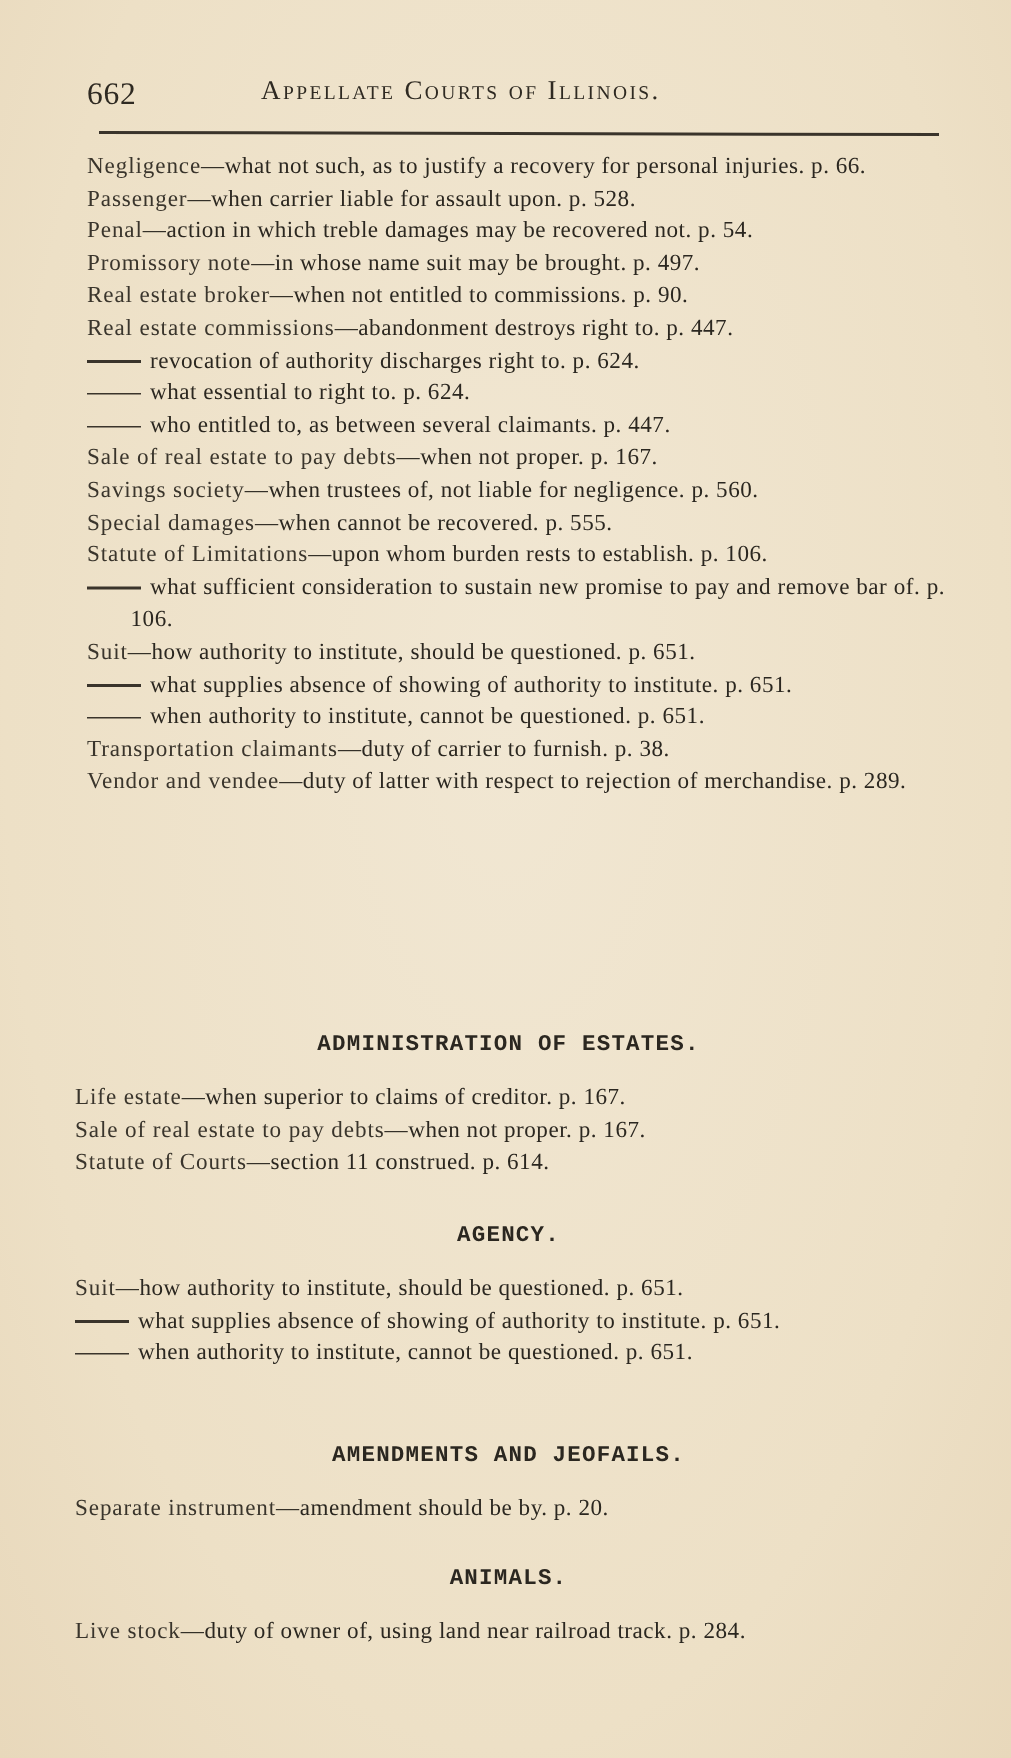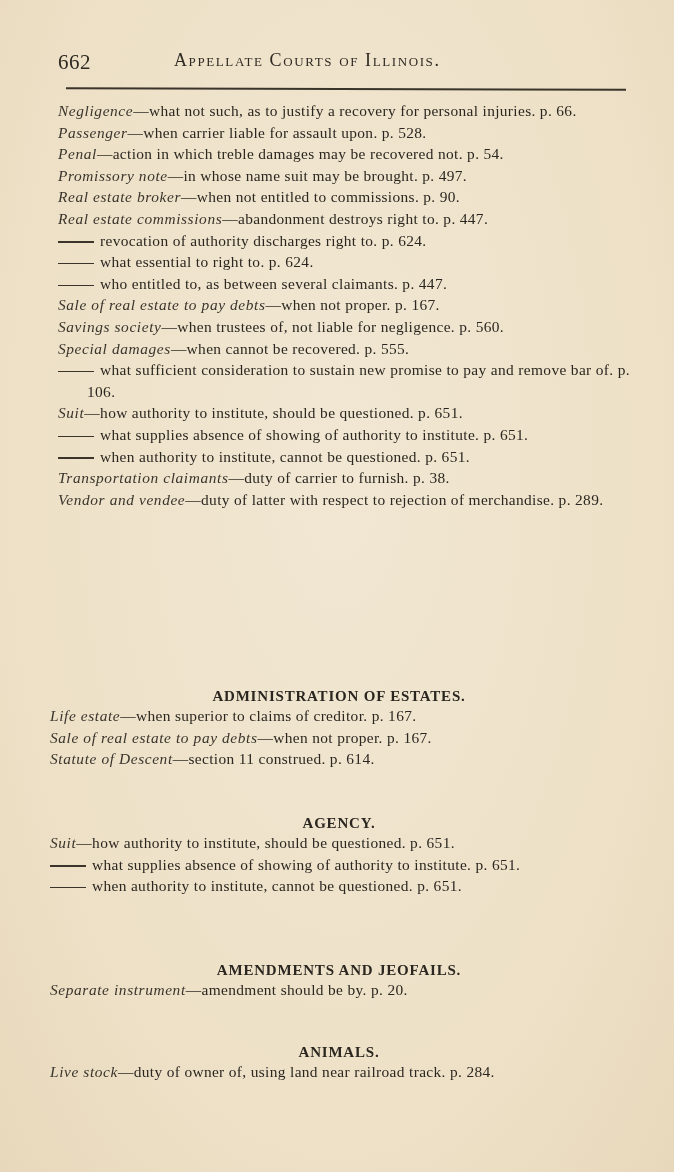--- a/index.html
+++ b/index.html
@@ -64,46 +64,47 @@
       font-size: 15.4px;
       line-height: 21.6px;
       text-align: justify;
       text-indent: -29px;
       padding-left: 29px;
       margin: 0;
       letter-spacing: 0.35px;
       color: #2b2720;
     }
     .entry .term {
-      font-style: italic;
       letter-spacing: 0.6px;
       color: #3a352c;
     }
     .entry .dash-lead {
       display: inline-block;
       width: 36px;
       height: 1.4px;
       background: #3a342b;
       vertical-align: middle;
       margin-right: 6px;
       text-indent: 0;
     }
     .section-title {
       text-align: center;
       font-size: 15px;
       letter-spacing: 0.8px;
       margin: 0;
       color: #2b2720;
+      font-family: Liberation Mono, monospace;
     }
     .section {
       position: absolute;
       left: 50px;
       width: 578px;
     }
     .section .entries-list {
+      margin-top: 16px;
     }
   </style>
 </head>
 <body>
 
 <div class="page">
 
   <div class="running-head">
     <span class="page-number">662</span>
     <span class="running-title">Appellate Courts of Illinois.</span>
@@ -116,34 +117,35 @@
     <p class="entry"><span class="term">Penal</span><span>—action in which treble damages may be recovered not. p. 54.</span></p>
     <p class="entry"><span class="term">Promissory note</span><span>—in whose name suit may be brought.  p. 497.</span></p>
     <p class="entry"><span class="term">Real estate broker</span><span>—when not entitled to commissions.  p. 90.</span></p>
     <p class="entry"><span class="term">Real estate commissions</span><span>—abandonment destroys right to. p. 447.</span></p>
     <p class="entry"><span class="dash-lead"></span><span>revocation of authority discharges right to.  p. 624.</span></p>
     <p class="entry"><span class="dash-lead"></span><span>what essential to right to.  p. 624.</span></p>
     <p class="entry"><span class="dash-lead"></span><span>who entitled to, as between several claimants.  p. 447.</span></p>
     <p class="entry"><span class="term">Sale of real estate to pay debts</span><span>—when not proper.  p. 167.</span></p>
     <p class="entry"><span class="term">Savings society</span><span>—when trustees of, not liable for negligence.  p. 560.</span></p>
     <p class="entry"><span class="term">Special damages</span><span>—when cannot be recovered.  p. 555.</span></p>
+    <p class="entry"><span class="term">Statute of Limitations</span><span>—upon whom burden rests to establish.  p. 106.</span></p>
     <p class="entry"><span class="dash-lead"></span><span>what sufficient consideration to sustain new promise to pay and remove bar of.  p. 106.</span></p>
     <p class="entry"><span class="term">Suit</span><span>—how authority to institute, should be questioned.  p. 651.</span></p>
     <p class="entry"><span class="dash-lead"></span><span>what supplies absence of showing of authority to institute. p. 651.</span></p>
     <p class="entry"><span class="dash-lead"></span><span>when authority to institute, cannot be questioned.  p. 651.</span></p>
     <p class="entry"><span class="term">Transportation claimants</span><span>—duty of carrier to furnish.  p. 38.</span></p>
     <p class="entry"><span class="term">Vendor and vendee</span><span>—duty of latter with respect to rejection of merchandise.  p. 289.</span></p>
   </div>
 
   <div class="section" style="top:688px;">
     <h2 class="section-title">ADMINISTRATION OF ESTATES.</h2>
     <div class="entries-list">
       <p class="entry"><span class="term">Life estate</span><span>—when superior to claims of creditor.  p. 167.</span></p>
       <p class="entry"><span class="term">Sale of real estate to pay debts</span><span>—when not proper.  p. 167.</span></p>
-      <p class="entry"><span class="term">Statute of Descent</span><span>—section 11 construed.  p. 614.</span></p>
+      <p class="entry"><span class="term">Statute of Courts</span><span>—section 11 construed.  p. 614.</span></p>
     </div>
   </div>
 
   <div class="section" style="top:815px;">
     <h2 class="section-title">AGENCY.</h2>
     <div class="entries-list">
       <p class="entry"><span class="term">Suit</span><span>—how authority to institute, should be questioned.  p. 651.</span></p>
       <p class="entry"><span class="dash-lead"></span><span>what supplies absence of showing of authority to institute. p. 651.</span></p>
       <p class="entry"><span class="dash-lead"></span><span>when authority to institute, cannot be questioned.  p. 651.</span></p>
     </div>

